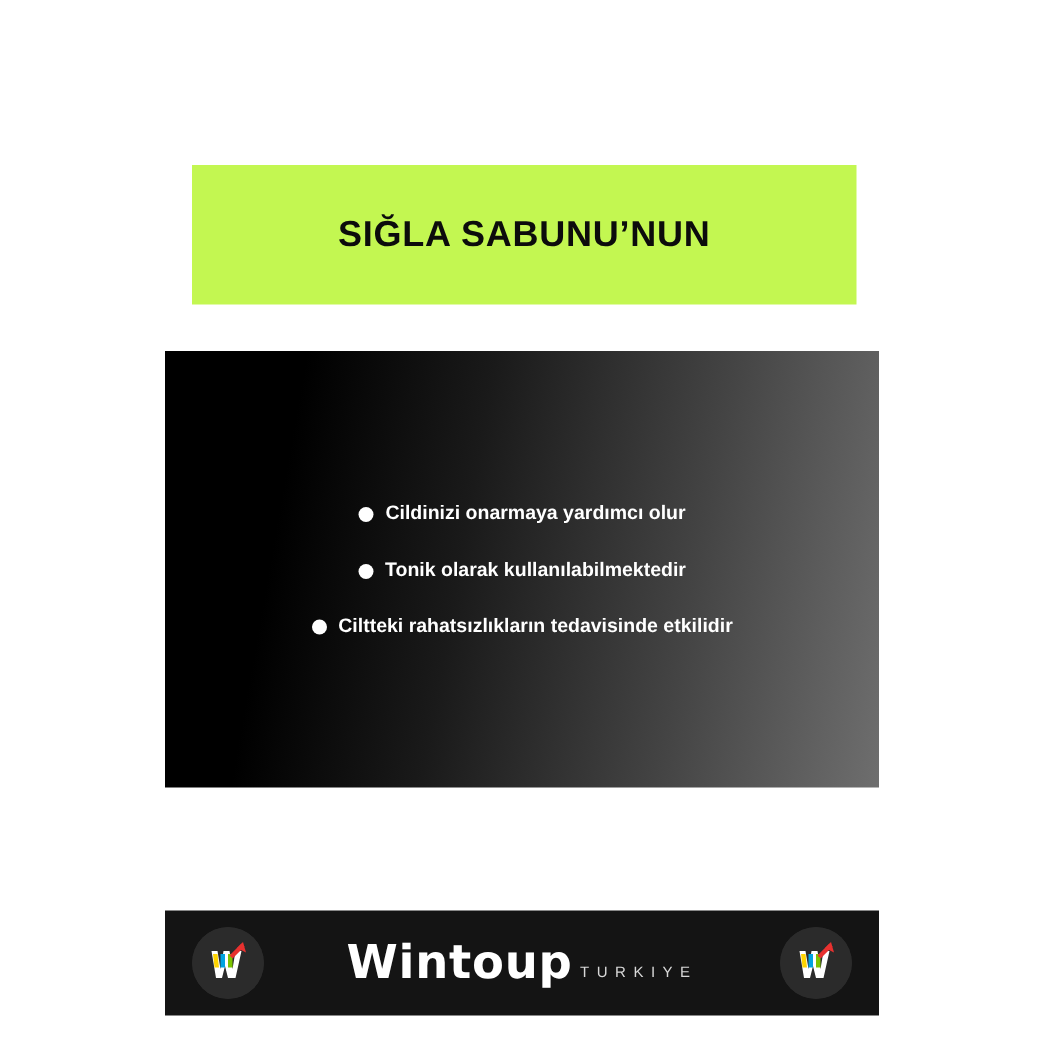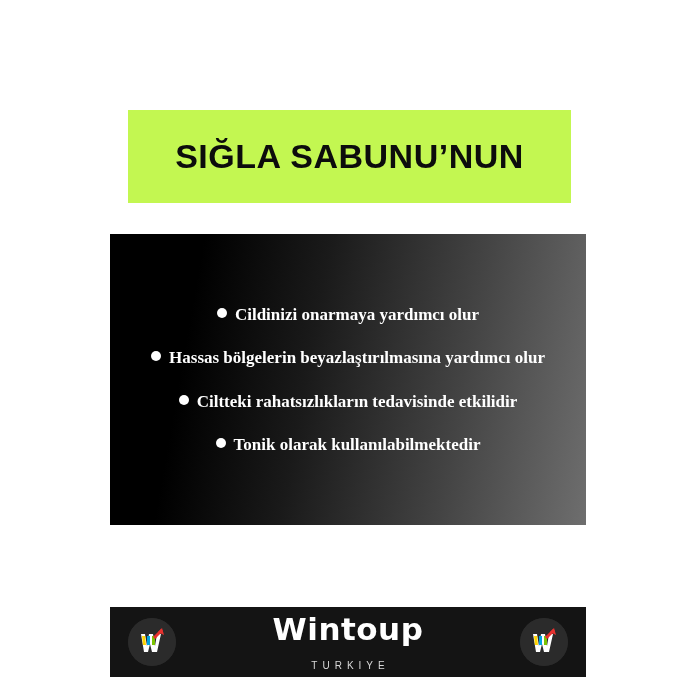--- a/index.html
+++ b/index.html
@@ -32,21 +32,21 @@
     background: #c3f751;
     display: flex;
     flex-direction: column;
     align-items: center;
     justify-content: center;
     box-sizing: border-box;
   }
   .title-line {
     font-family: "Liberation Sans", sans-serif;
     font-weight: bold;
-    font-size: 34px;
+    font-size: 24px;
     letter-spacing: 0.5px;
     color: #0c0c0c;
     line-height: 1.25;
     text-align: center;
     white-space: nowrap;
   }
 
   
   .benefits-panel {
     position: absolute;
@@ -73,22 +73,22 @@
   .bullet {
     width: 10px;
     height: 10px;
     border-radius: 50%;
     background: #ffffff;
     flex: 0 0 auto;
     margin-top: 6px;
     margin-right: 8px;
   }
   .benefit-text {
-    font-family: Liberation Serif, serif;
-    font-size: 17px;
+    font-family: Liberation Sans, sans-serif;
+    font-size: 13px;
     font-weight: 600;
     line-height: 1.5;
     color: #ffffff;
     text-align: center;
     max-width: 430px;
   }
 
   
   .footer-bar {
     position: absolute;
@@ -109,21 +109,21 @@
     border-radius: 50%;
     background: #2b2b2b;
     position: relative;
     flex: 0 0 auto;
     overflow: hidden;
   }
   .logo-badge svg { display: block; }
 
   .brand-block {
     display: flex;
-    flex-direction: column;
+    flex-direction: row;
     align-items: center;
     justify-content: center;
     flex: 1 1 auto;
   }
   .brand-name {
     font-family: "DejaVu Sans", sans-serif;
     font-weight: bold;
     font-size: 31px;
     color: #ffffff;
     letter-spacing: 0.5px;
@@ -147,35 +147,31 @@
     <div class="title-line">SIĞLA SABUNU’NUN</div>
   </div>
 
   <div class="benefits-panel">
 
     <div class="benefit-item">
       <span class="bullet"></span>
       <span class="benefit-text">Cildinizi onarmaya yardımcı olur</span>
     </div>
 
+
+
+
     <div class="benefit-item">
       <span class="bullet"></span>
-      <span class="benefit-text">Hassas bölgelerin beyazlaştırılmasına yardımcı olur</span>
-    </div>
-
-
+      <span class="benefit-text">Tonik olarak kullanılabilmektedir</span>
+    </div>
 
     <div class="benefit-item">
       <span class="bullet"></span>
       <span class="benefit-text">Ciltteki rahatsızlıkların tedavisinde etkilidir</span>
-    </div>
-
-    <div class="benefit-item">
-      <span class="bullet"></span>
-      <span class="benefit-text">Tonik olarak kullanılabilmektedir</span>
     </div>
 
   </div>
 
   <div class="footer-bar">
 
     <div class="logo-badge">
       <svg width="48" height="48" viewBox="0 0 48 48" aria-hidden="true">
         <circle cx="24" cy="24" r="24" fill="#2b2b2b"></circle>
         <polygon points="13,16 17,16 19,28 21,16 25,16 27,28 29,16 33,16 29,34 24,34 22,26 20,34 16,34" fill="#ffffff"></polygon>

